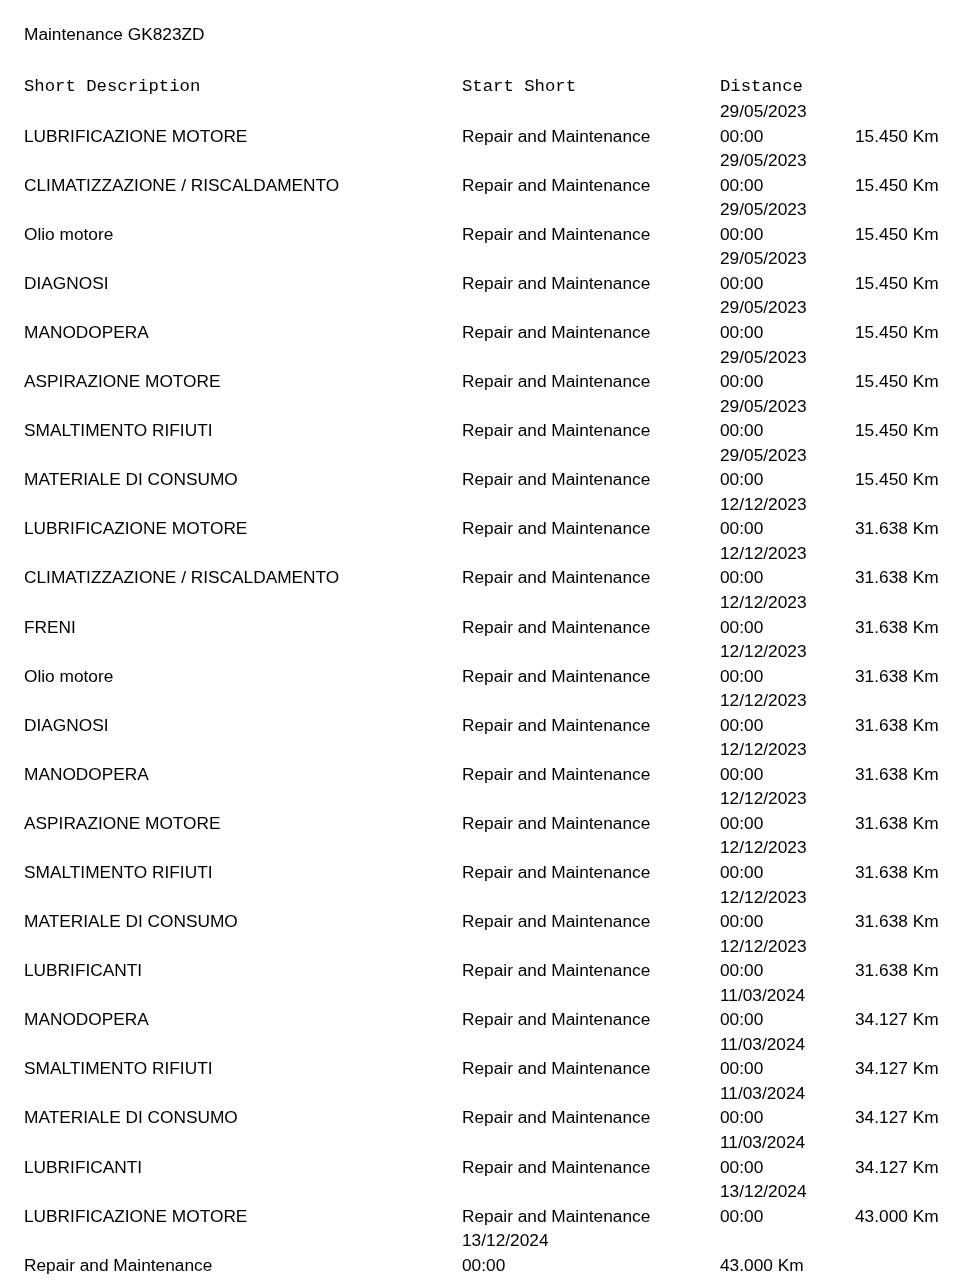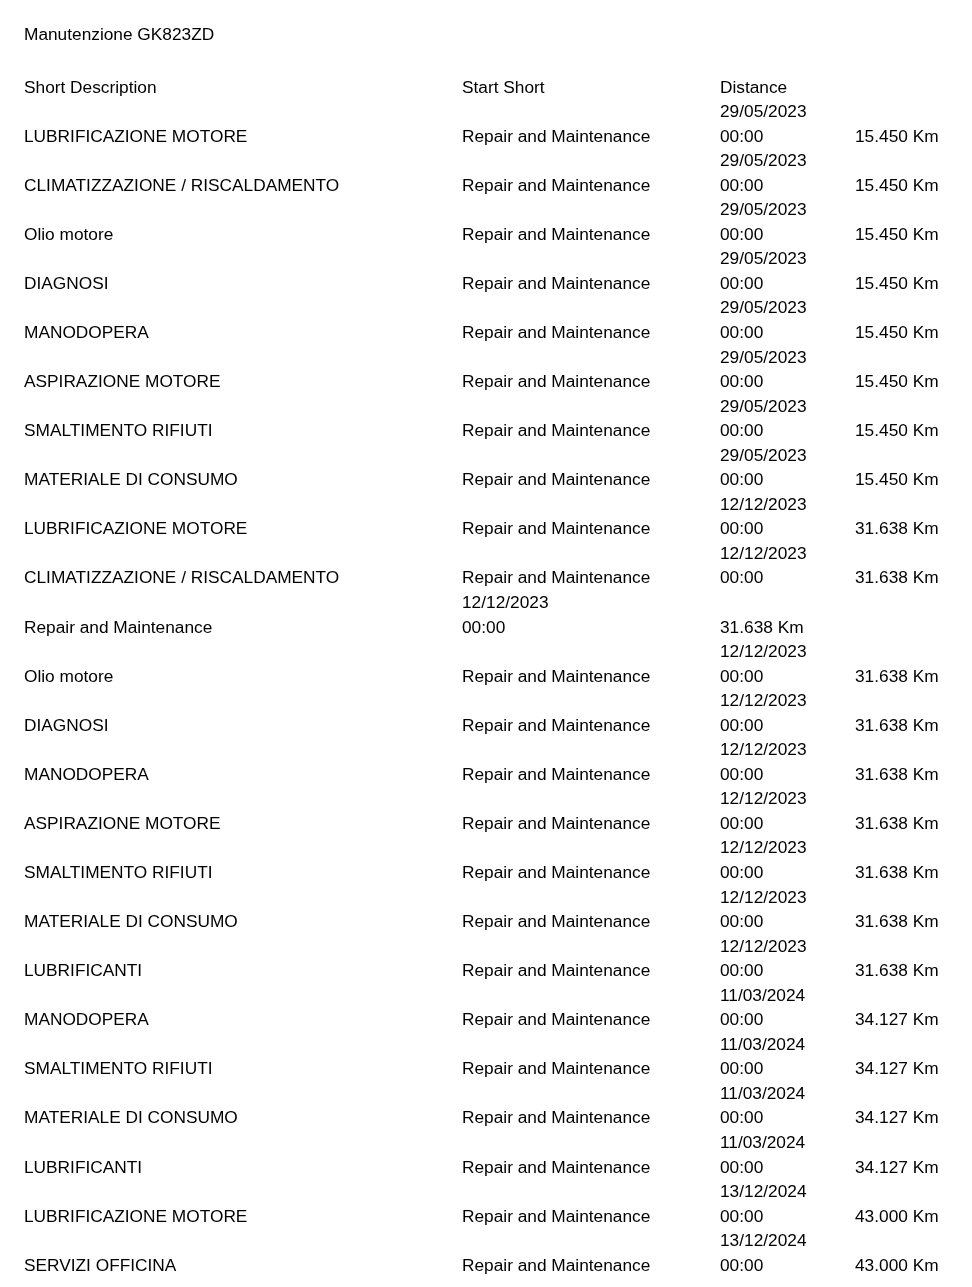--- a/index.html
+++ b/index.html
@@ -24,31 +24,31 @@
   .table {
     position: absolute;
     top: 74.5px;
     left: 24px;
     right: 0;
   }
   .header-row, .row {
     display: grid;
     grid-template-columns: 438px 258px 135px 117px;
   }
-  .header-row { height: 24.55px; }
+  .header-row { height: 24.55px; font-family: Liberation Mono, monospace; }
   .row { height: 49.1px; }
   .cell { white-space: nowrap; overflow: hidden; }
   .l2 { align-self: end; }   
   .date-cell div { height: 24.55px; }
 </style>
 </head>
 <body>
 
 <div class="doc">
-  <div class="title">Manutenzione GK823ZD</div>
+  <div class="title">Maintenance GK823ZD</div>
 
   <div class="table">
     <div class="header-row">
       <div class="cell">Short Description</div>
       <div class="cell">Start Short</div>
       <div class="cell">Distance</div>
     </div>
     <div>
   <div class="row">
     <div class="cell l2">LUBRIFICAZIONE MOTORE</div>
@@ -144,20 +144,21 @@
     <div class="cell l2">CLIMATIZZAZIONE / RISCALDAMENTO</div>
     <div class="cell l2">Repair and Maintenance</div>
     <div class="cell date-cell">
       <div>12/12/2023</div>
       <div>00:00</div>
     </div>
     <div class="cell l2">31.638 Km</div>
   </div>
 
   <div class="row">
+    <div class="cell l2">FRENI</div>
     <div class="cell l2">Repair and Maintenance</div>
     <div class="cell date-cell">
       <div>12/12/2023</div>
       <div>00:00</div>
     </div>
     <div class="cell l2">31.638 Km</div>
   </div>
 
   <div class="row">
     <div class="cell l2">Olio motore</div>
@@ -273,21 +274,20 @@
     <div class="cell l2">LUBRIFICAZIONE MOTORE</div>
     <div class="cell l2">Repair and Maintenance</div>
     <div class="cell date-cell">
       <div>13/12/2024</div>
       <div>00:00</div>
     </div>
     <div class="cell l2">43.000 Km</div>
   </div>
 
   <div class="row">
-    <div class="cell l2">SERVIZI OFFICINA</div>
     <div class="cell l2">Repair and Maintenance</div>
     <div class="cell date-cell">
       <div>13/12/2024</div>
       <div>00:00</div>
     </div>
     <div class="cell l2">43.000 Km</div>
   </div>
 </div>
   </div>
 </div>

